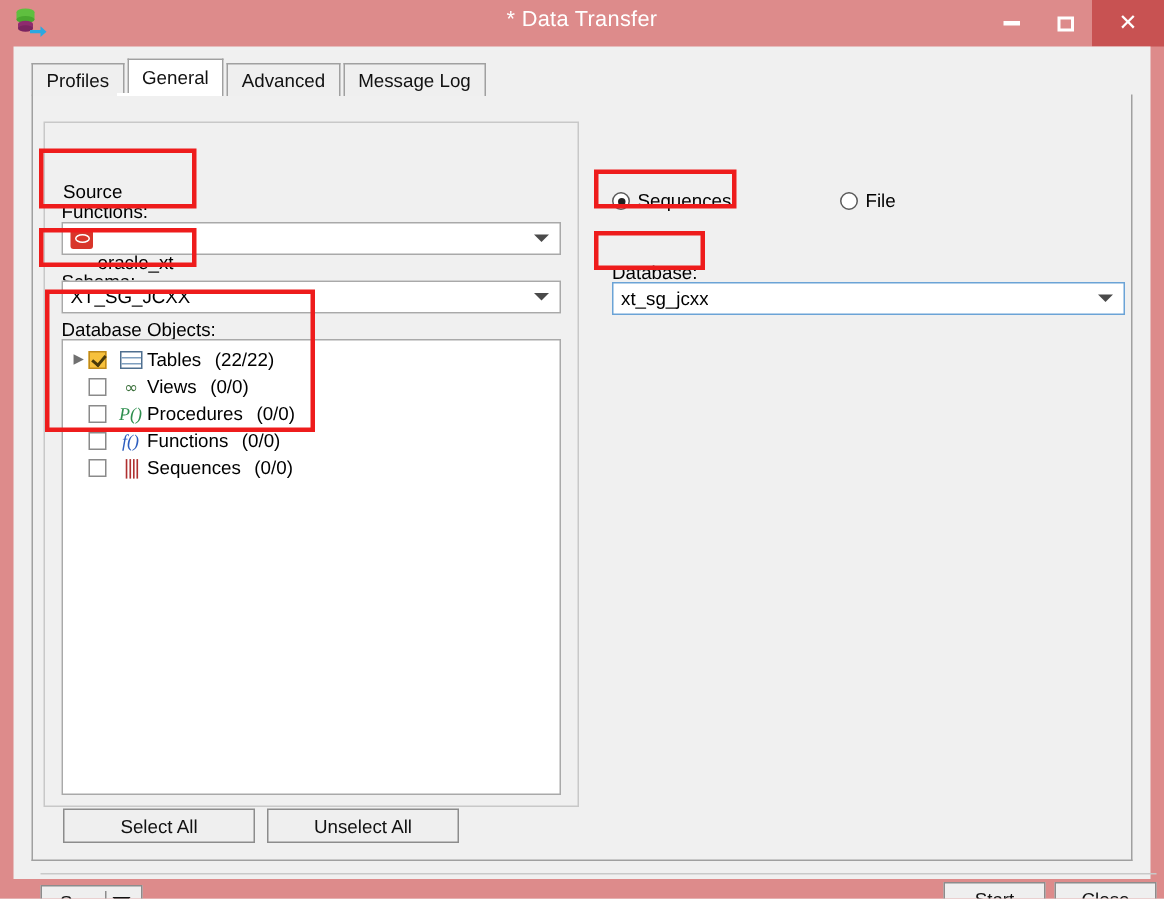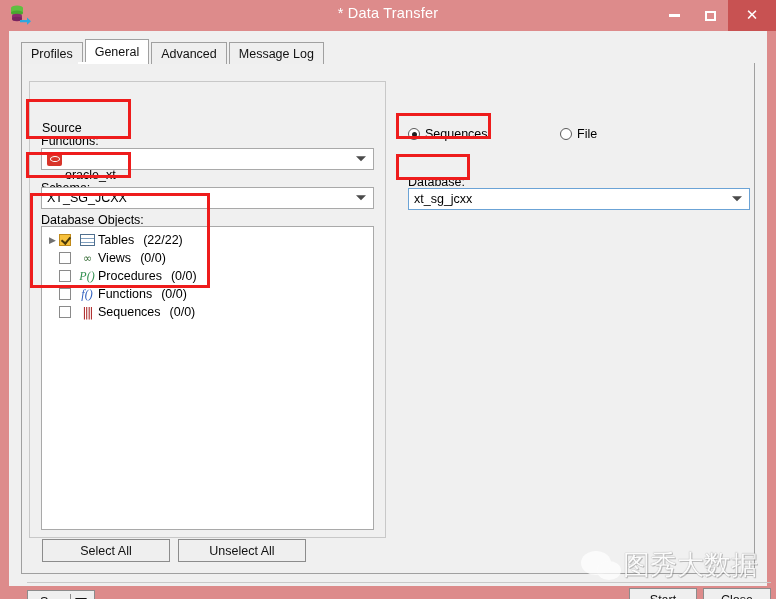--- a/index.html
+++ b/index.html
@@ -316,19 +316,14 @@
     </div>
 
   </div>
 
   <div class="redbox" id="rbConnSrc"></div>
   <div class="redbox" id="rbSchema"></div>
   <div class="redbox" id="rbObjects"></div>
   <div class="redbox" id="rbConnTgt"></div>
   <div class="redbox" id="rbDatabase"></div>
 
-  <div class="watermark">
-    <span class="wm-bubble wm-b1"></span>
-    <span class="wm-bubble wm-b2"></span>
-    <span class="wm-text">图秀大数据</span>
-  </div>
 
 </div>
 
 </body></html>

